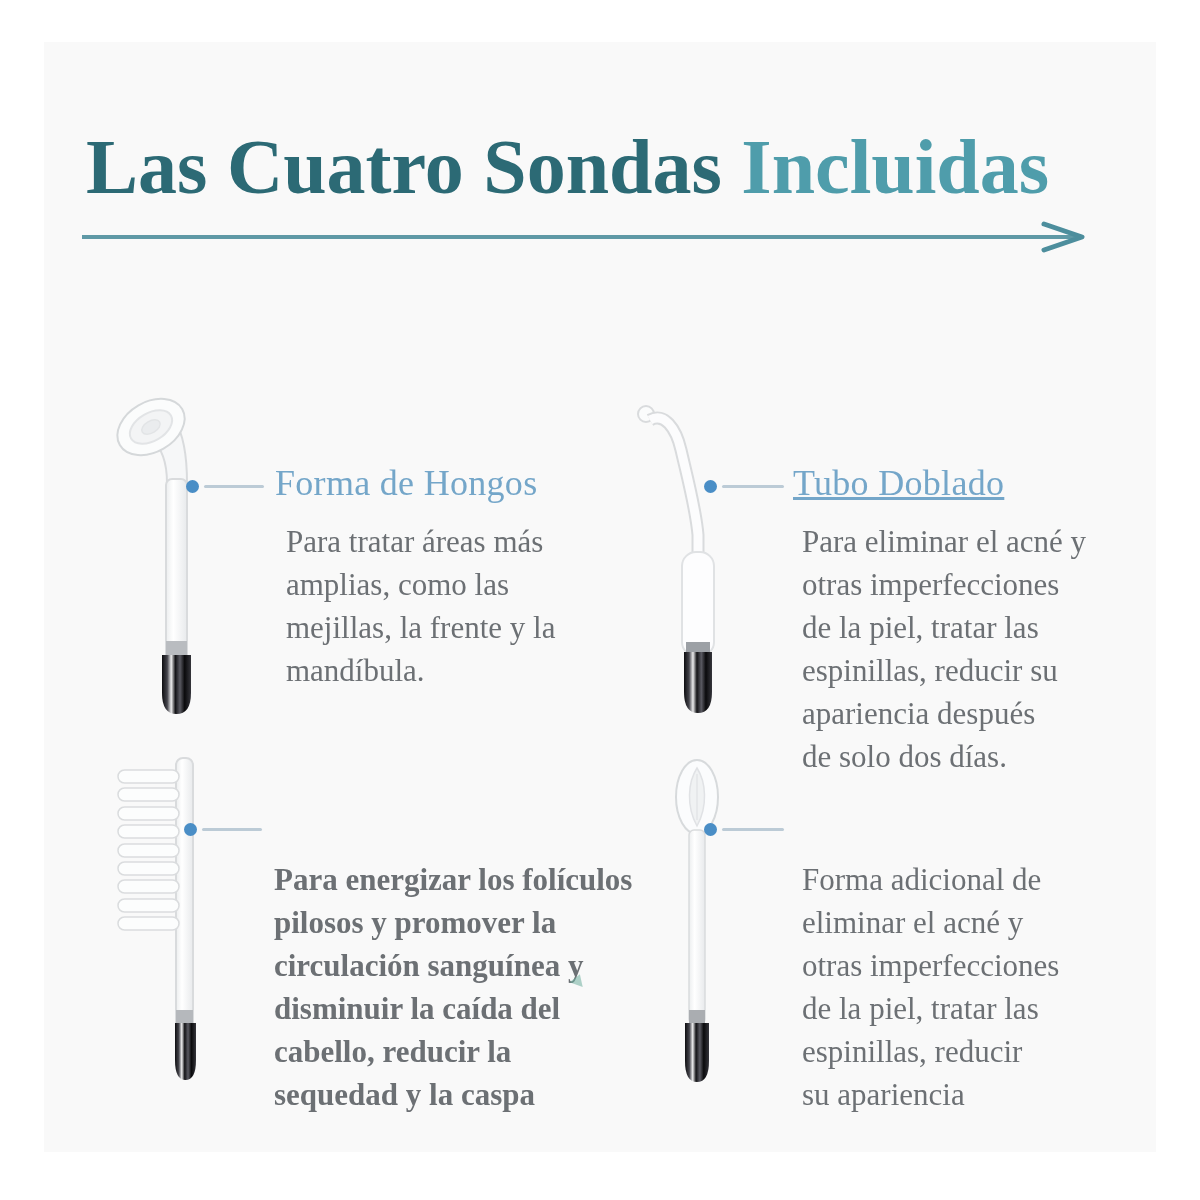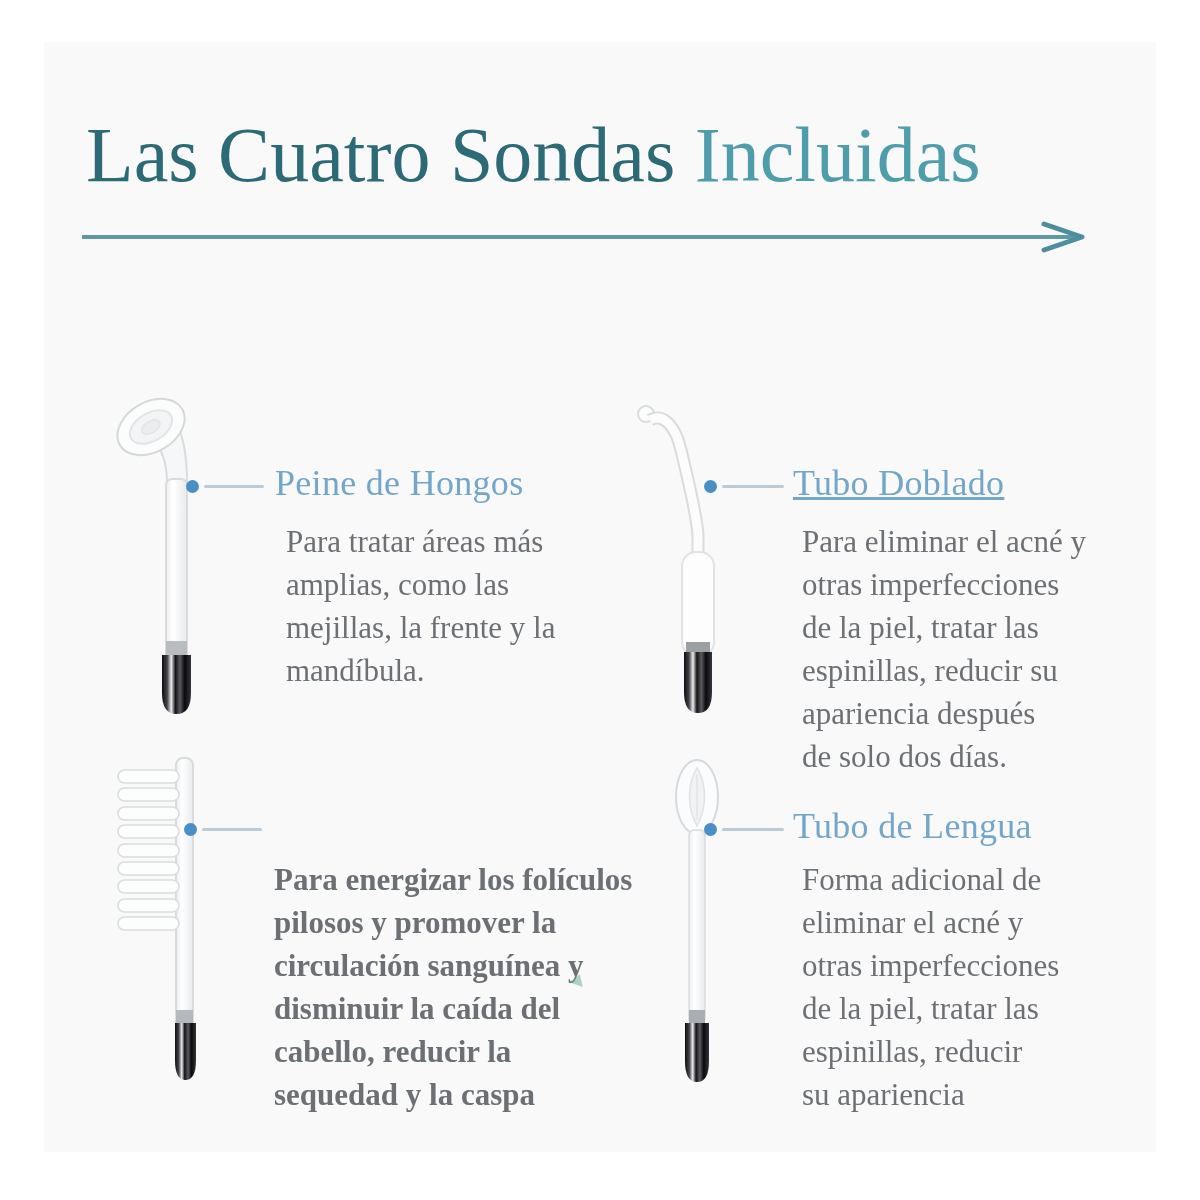--- a/index.html
+++ b/index.html
@@ -9,22 +9,22 @@
     font-family:"Liberation Serif","DejaVu Serif",serif;
     position:relative;overflow:hidden;
   }
   .page{position:absolute;left:0;top:0;width:1200px;height:1200px;}
   .card{
     position:absolute;left:44px;top:42px;width:1112px;height:1110px;
     background:#f9f9f9;
   }
   
   .title{
-    position:absolute;left:86px;top:114px;margin:0;
-    font-size:78px;font-weight:400;line-height:1.05;
+    position:absolute;left:86px;top:126px;margin:0;
+    font-size:78px;font-weight:700;line-height:1.05;
     color:#2c6a75;white-space:nowrap;letter-spacing:0px;
   }
   .title .accent{color:#4f9dab;}
   .arrow-svg{position:absolute;left:80px;top:220px;width:1012px;height:34px;}
   
   .art{position:absolute;}
   .art1{left:105px;top:383px;width:120px;height:332px;}
   .art2{left:620px;top:380px;width:120px;height:334px;}
   .art3{left:113px;top:752px;width:100px;height:332px;}
   .art4{left:660px;top:752px;width:100px;height:332px;}
@@ -96,21 +96,21 @@
     <g transform="rotate(-30 46 44)">
       <ellipse cx="46" cy="44" rx="36" ry="25" fill="#fbfcfc" stroke="#d5d8da" stroke-width="2"></ellipse>
       <ellipse cx="46" cy="44" rx="23" ry="14" fill="#f3f4f5" stroke="#e2e4e6" stroke-width="2"></ellipse>
       <ellipse cx="46" cy="44" rx="10" ry="6" fill="#eaecee" stroke="#e2e4e6" stroke-width="1.5"></ellipse>
     </g>
     <rect x="61" y="258" width="21" height="16" fill="#b9bcc0"></rect>
     <path d="M57,272 L86,272 L86,310 Q86,331 71.5,331 Q57,331 57,310 Z" fill="url(#gbase)"></path>
   </svg>
   <span class="dot dot1"></span>
   <span class="cline line1"></span>
-  <h2 class="pname name1">Peine de Hongos</h2>
+  <h2 class="pname name1">Forma de Hongos</h2>
   <p class="pdesc desc1">Para tratar áreas más
 amplias, como las
 mejillas, la frente y la
 mandíbula.</p>
 
   <svg class="art art2" viewBox="0 0 120 334">
     <circle cx="26" cy="34" r="8" fill="#fbfcfc" stroke="#d9dbdd" stroke-width="2"></circle>
     <path d="M30,40 C44,32 56,48 61,70 C68,100 76,130 78,155 L78,185" fill="none" stroke="#d9dbdd" stroke-width="13"></path>
     <path d="M30,40 C44,32 56,48 61,70 C68,100 76,130 78,155 L78,185" fill="none" stroke="#fcfcfd" stroke-width="9"></path>
     <rect x="62" y="172" width="32" height="104" rx="14" fill="#fdfdfe" stroke="#e0e2e4" stroke-width="2"></rect>
@@ -155,21 +155,20 @@
   <svg class="art art4" viewBox="0 0 100 332">
     <ellipse cx="37" cy="45" rx="21" ry="37" fill="#fbfcfd" stroke="#d7dadc" stroke-width="2"></ellipse>
     <path d="M37,16 C46,30 48,54 37,74 C26,54 28,30 37,16 Z" fill="#f0f2f3" stroke="#e0e2e5" stroke-width="1.5"></path>
     <line x1="37" y1="22" x2="37" y2="68" stroke="#e6e8ea" stroke-width="2"></line>
     <rect x="29" y="78" width="16" height="194" rx="5" fill="url(#gglass)" stroke="#d9dbdd" stroke-width="1.5"></rect>
     <rect x="29" y="258" width="16" height="15" fill="#aaadb1"></rect>
     <path d="M25,271 L49,271 L49,309 Q49,330 37,330 Q25,330 25,309 Z" fill="url(#gbase)"></path>
   </svg>
   <span class="dot dot4"></span>
   <span class="cline line4"></span>
-  <h2 class="pname name4">Tubo de Lengua</h2>
   <p class="pdesc desc4">Forma adicional de
 eliminar el acné y
 otras imperfecciones
 de la piel, tratar las
 espinillas, reducir
 su apariencia</p>
 
   <span class="artifact"></span>
 </div>
 

